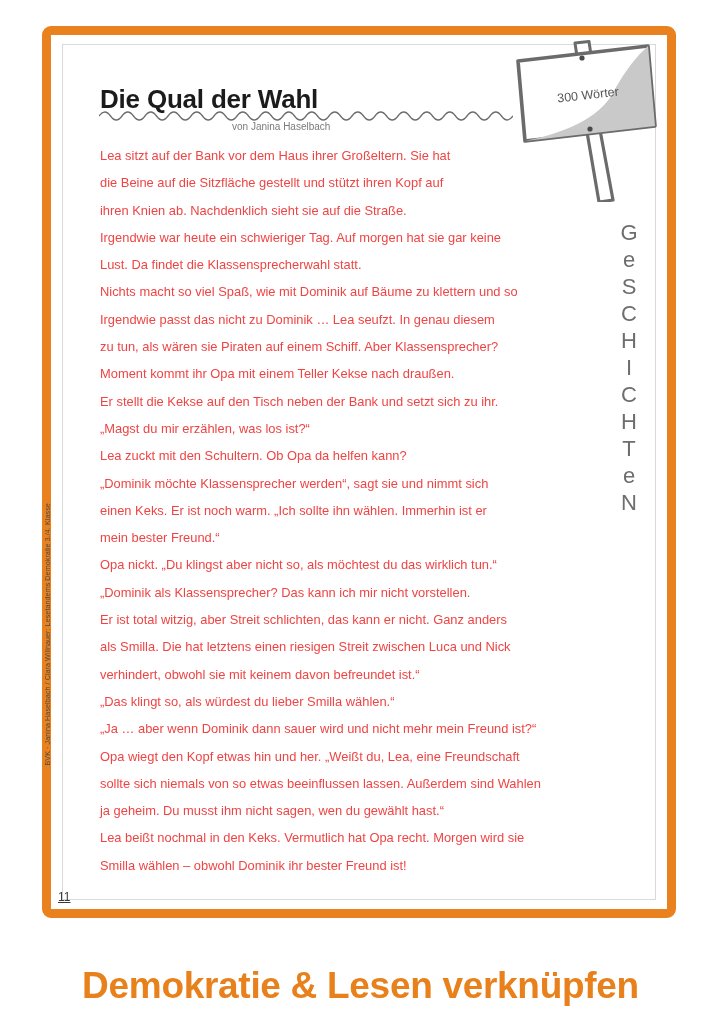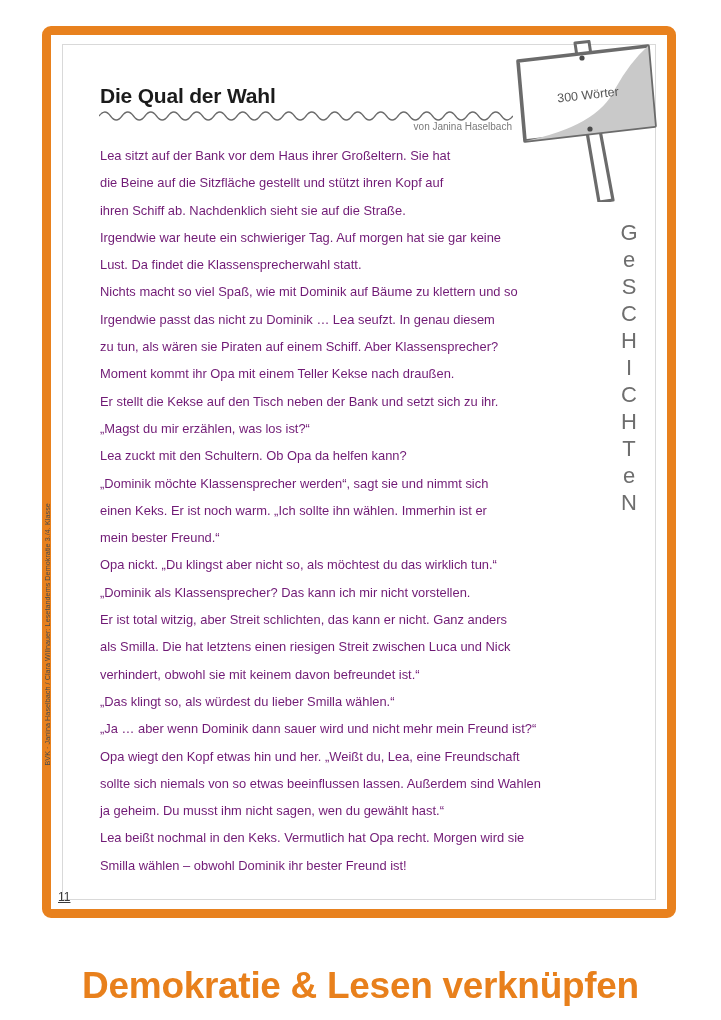--- a/index.html
+++ b/index.html
@@ -84,40 +84,39 @@
     line-height: 22px;
     color: #6e6e6e;
     font-weight: 400;
   }
 
   
   .title {
     position: absolute;
     left: 100px;
     top: 84px;
-    font-size: 21px;
+    font-size: 26px;
     font-weight: bold;
     color: #1b1b1b;
     letter-spacing: -0.2px;
   }
 
   .wave {
     position: absolute;
     left: 99px;
     top: 108px;
     width: 414px;
     height: 14px;
   }
 
   .byline {
     position: absolute;
-    left: 220px;
+    left: 232px;
     top: 121px;
     width: 292px;
-    text-align: right;
     font-size: 10px;
     color: #7a7a7a;
   }
 
   
   .sign {
     position: absolute;
     left: 512px;
     top: 40px;
     width: 148px;
@@ -138,21 +137,21 @@
   
   .body-text {
     position: absolute;
     left: 100px;
     top: 142px;
     width: 512px;
   }
   .body-text p {
     font-size: 12.9px;
     line-height: 27.3px;
-    color: #701a75;
+    color: #ef4444;
     white-space: nowrap;
   }
 
   
   .banner {
     position: absolute;
     left: 0;
     top: 938px;
     width: 721px;
     text-align: center;
@@ -212,21 +211,21 @@
     <path d="M136,6 L143,86 L13,101 Q86,86 103,49 Q118,22 136,6 Z" fill="#c9c9c9"></path>
 
     <circle cx="70" cy="18" r="2.6" fill="#4a4a4a"></circle>
     <circle cx="78" cy="89" r="2.6" fill="#4a4a4a"></circle>
   </svg>
   <div class="sign-label">300 Wörter</div>
 
   <div class="body-text">
     <p>Lea sitzt auf der Bank vor dem Haus ihrer Großeltern. Sie hat</p>
     <p>die Beine auf die Sitzfläche gestellt und stützt ihren Kopf auf</p>
-    <p>ihren Schiff ab. Nachdenklich sieht sie auf die Straße.</p>
+    <p>ihren Knien ab. Nachdenklich sieht sie auf die Straße.</p>
     <p>Irgendwie war heute ein schwieriger Tag. Auf morgen hat sie gar keine</p>
     <p>Lust. Da findet die Klassensprecherwahl statt.</p>
     <p>Nichts macht so viel Spaß, wie mit Dominik auf Bäume zu klettern und so</p>
     <p>Irgendwie passt das nicht zu Dominik … Lea seufzt. In genau diesem</p>
     <p>zu tun, als wären sie Piraten auf einem Schiff. Aber Klassensprecher?</p>
     <p>Moment kommt ihr Opa mit einem Teller Kekse nach draußen.</p>
     <p>Er stellt die Kekse auf den Tisch neben der Bank und setzt sich zu ihr.</p>
     <p>„Magst du mir erzählen, was los ist?“</p>
     <p>Lea zuckt mit den Schultern. Ob Opa da helfen kann?</p>
     <p>„Dominik möchte Klassensprecher werden“, sagt sie und nimmt sich</p>

